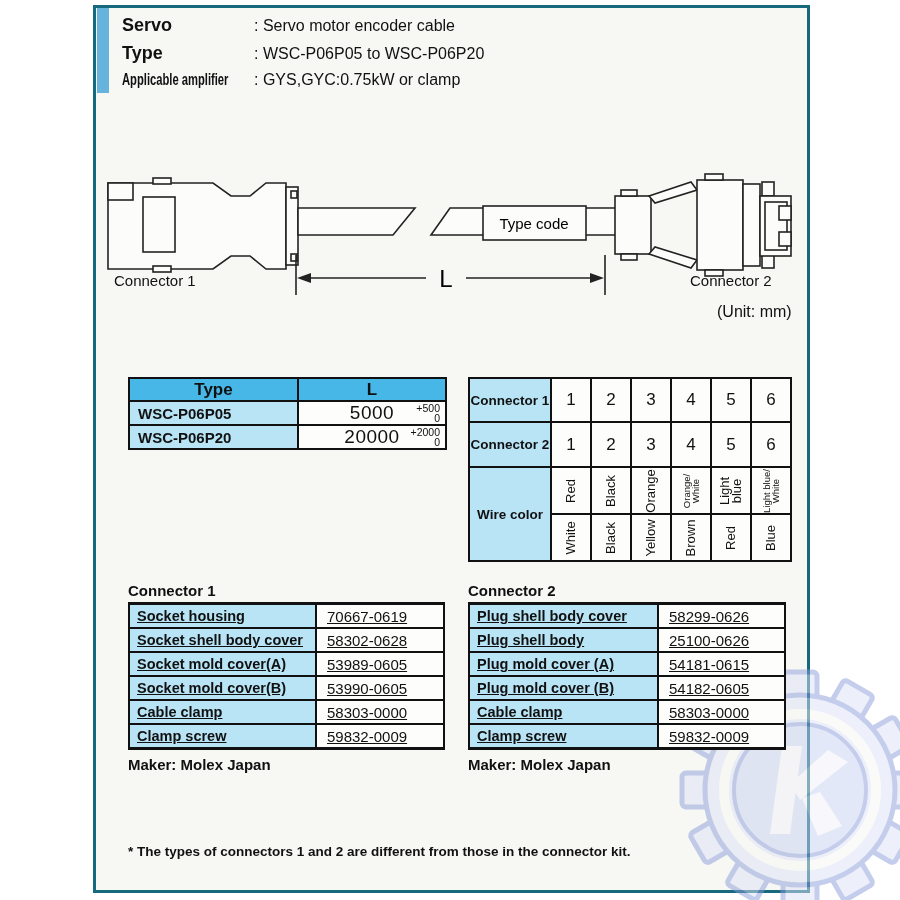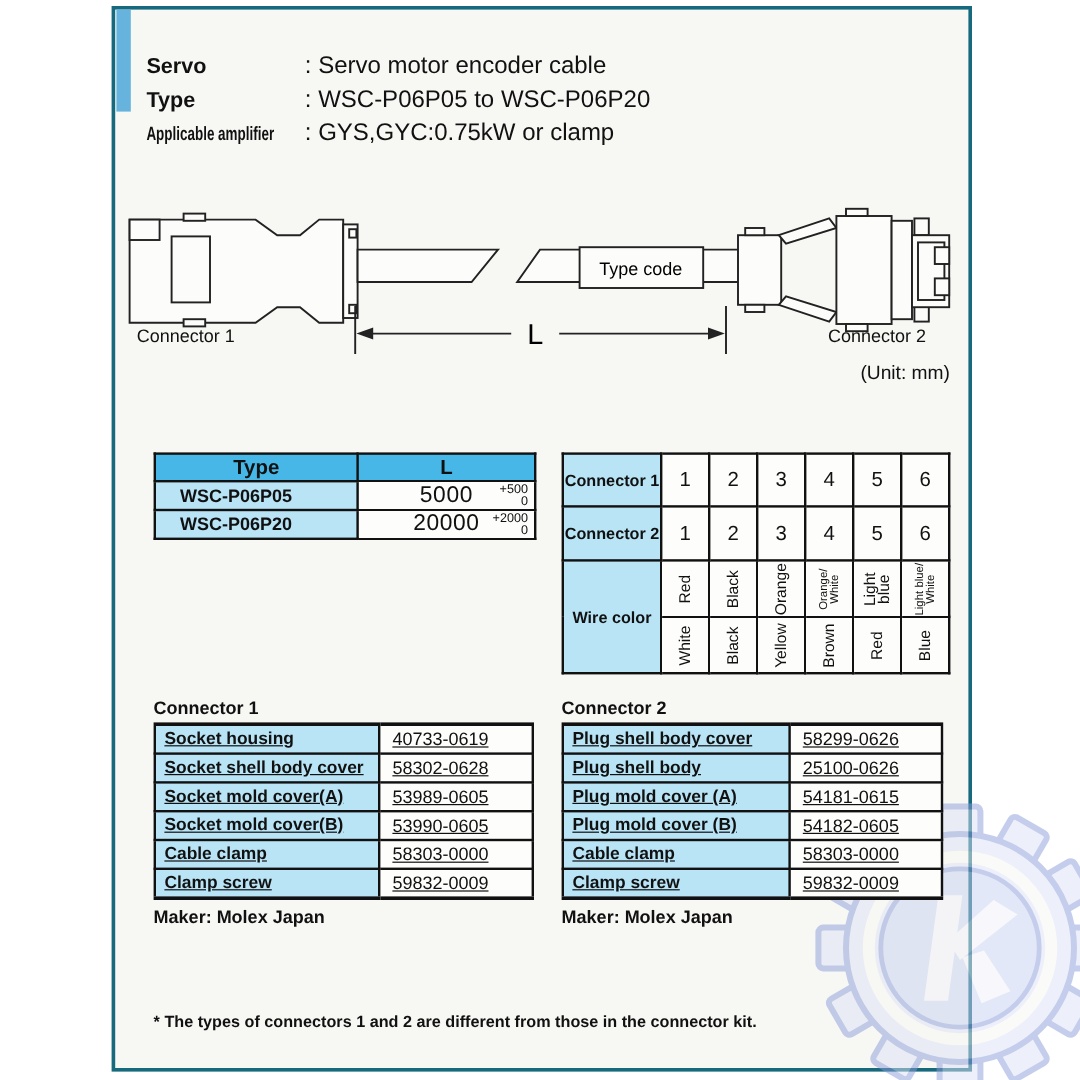--- a/index.html
+++ b/index.html
@@ -7,33 +7,33 @@
        font-family:"Liberation Sans", sans-serif;color:#111;}
   .page{position:absolute;left:93px;top:5px;width:711px;height:882px;
         border:3px solid #17697e;background:#f7f7f4;}
   
   .accent-bar{position:absolute;left:1px;top:0;width:12px;height:85px;background:#66b3dd;z-index:2;}
   .header{position:absolute;left:26px;top:7px;z-index:2;}
   .hrow{display:grid;grid-template-columns:132px auto;align-items:baseline;height:28px;}
   .hlabel{font-weight:bold;font-size:18px;white-space:nowrap;}
   .hlabel.narrow{display:inline-block;transform:scaleX(0.70);transform-origin:left center;
                  font-size:16px;width:190px;}
-  .hvalue{font-size:20px;white-space:nowrap;margin-top:29px;}
+  .hvalue{font-size:16px;white-space:nowrap;}
   
   .diagram{position:absolute;left:0;top:162px;z-index:2;}
   .dlabel{position:absolute;font-size:15px;z-index:2;white-space:nowrap;}
   .conn1{left:18px;top:264px;}
   .conn2{left:594px;top:264px;}
   .unit{position:absolute;left:621px;top:295px;font-size:16px;z-index:2;}
   
   .ttable{position:absolute;left:32px;top:369px;border-collapse:collapse;table-layout:fixed;z-index:2;}
   .ttable th,.ttable td{border:2px solid #111;padding:0;}
   .ttable thead th{background:#47b7e8;font-size:17px;font-weight:bold;height:21px;text-align:center;}
   .ttable td{height:22px;}
-  td.type{background:#b8e4f6;font-weight:bold;font-size:15px;padding-left:20px;}
+  td.type{background:#b8e4f6;font-weight:bold;font-size:15px;padding-left:8px;}
   td.lcell{background:#fdfdfb;position:relative;text-align:center;}
   .lnum{font-size:19px;letter-spacing:0.5px;}
   .tol{position:absolute;right:5px;top:50%;transform:translateY(-50%);
        display:flex;flex-direction:column;align-items:flex-end;font-size:10.5px;line-height:10px;}
   
   .wtable{position:absolute;left:372px;top:369px;border-collapse:collapse;table-layout:fixed;z-index:2;}
   .wtable th,.wtable td{border:2px solid #111;padding:0;}
   .wtable th.wlabel{background:#b8e4f6;font-weight:bold;font-size:13.5px;text-align:center;}
   .wtable td.pin{background:#fdfdfb;text-align:center;font-size:17px;}
   .vcell{background:#fdfdfb;position:relative;}
@@ -293,21 +293,21 @@
   <div class="pgroup pg1">
     <div class="ptitle">Connector 1</div>
     <table class="ptable">
       <colgroup>
           <col style="width:187px">
           <col style="width:128px">
         </colgroup>
       <tbody>
           <tr>
         <td class="pname">Socket housing</td>
-        <td class="pnum">40733-0619</td>
+        <td class="pnum">70667-0619</td>
           </tr>
       <tr>
         <td class="pname">Socket shell body cover</td>
         <td class="pnum">58302-0628</td>
           </tr>
       <tr>
         <td class="pname">Socket mold cover(A)</td>
         <td class="pnum">53989-0605</td>
           </tr>
       <tr>

